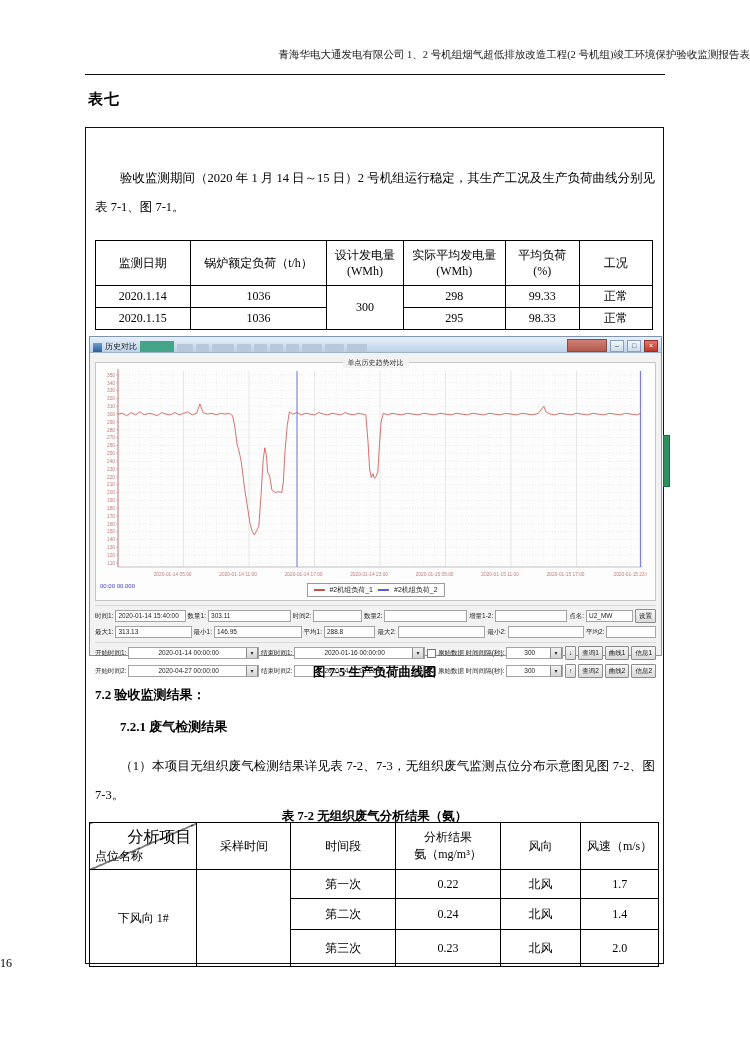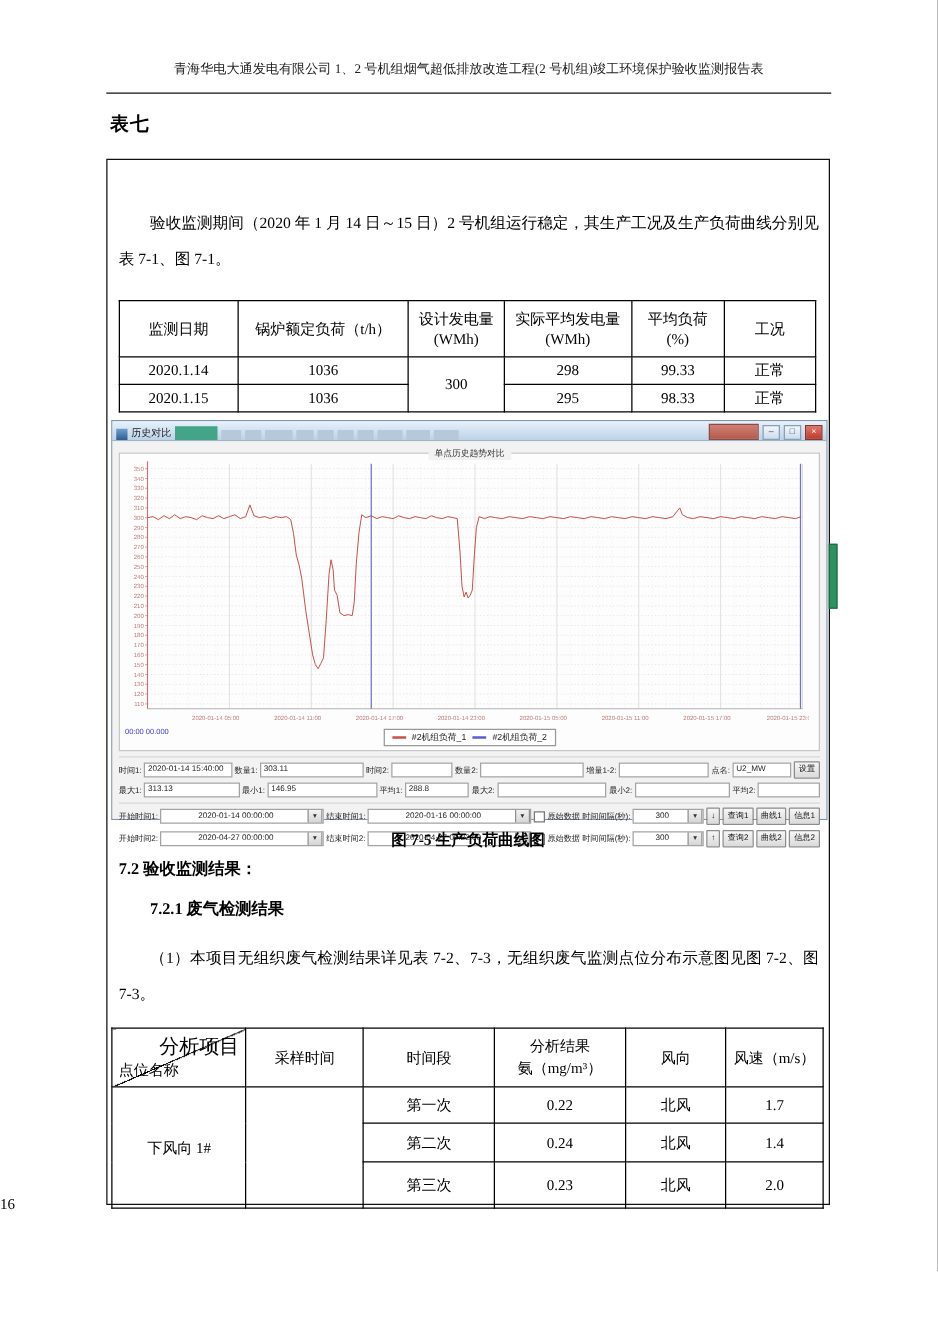--- a/index.html
+++ b/index.html
@@ -1,18 +1,18 @@
 <!DOCTYPE html>
 <html><head>
 <meta charset="utf-8">
 <style>
   html,body{margin:0;padding:0;background:#888;}
   .page{position:relative;width:750px;height:1060px;background:#fff;margin:0 auto;
         font-family:"Liberation Serif","DejaVu Serif",serif;color:#000;overflow:hidden;}
-  .hdr{position:absolute;top:48px;left:0;width:100%;text-align:center;font-size:10.5px;color:#222;}
+  .hdr{position:absolute;top:48px;left:0;width:100%;text-align:right;font-size:10.5px;color:#222;}
   .hdr-rule{position:absolute;top:74px;left:85px;width:580px;border-top:1.8px solid #111;}
   .sheet{position:absolute;top:90px;left:88px;font-size:15px;font-weight:bold;letter-spacing:1px;}
   .box{position:absolute;top:127px;left:85px;width:577px;height:835px;border:1.6px solid #111;}
   .h1{position:absolute;left:9px;font-size:13px;font-weight:bold;}
   .para{position:absolute;left:9px;width:560px;font-size:12.5px;line-height:29px;text-indent:2em;text-align:justify;}
   .cap{position:absolute;left:0;width:100%;text-align:center;font-weight:bold;font-size:12.5px;}
   table{border-collapse:collapse;table-layout:fixed;}
   td{border:1px solid #000;text-align:center;font-size:12px;padding:0 2px;overflow:hidden;}
   .t1{position:absolute;top:112px;left:9px;width:558px;}
   .t1 .th td{height:44px;}
@@ -352,20 +352,21 @@
       </div>
       <div class="greenbar"></div>
     </div>
 
     <div class="cap figcap" style="top:536px">图 7-5  生产负荷曲线图</div>
 
     <div class="h1" style="top:558px">7.2  验收监测结果：</div>
     <div class="h1" style="top:590px;left:34px">7.2.1  废气检测结果</div>
     <div class="para" style="top:624px">（1）本项目无组织废气检测结果详见表 7-2、7-3，无组织废气监测点位分布示意图见图 7-2、图 7-3。</div>
 
+    <div class="cap" style="top:680px">表 7-2  无组织废气分析结果（氨）</div>
 
     <table class="t2">
       <tbody>
           <tr class="th">
         <td class="diag" style="width:19%">
           <span class="dt">分析项目</span>
           <span class="db">点位名称</span>
         </td>
         <td style="width:16.5%">采样时间</td>
         <td style="width:18.5%">时间段</td>

